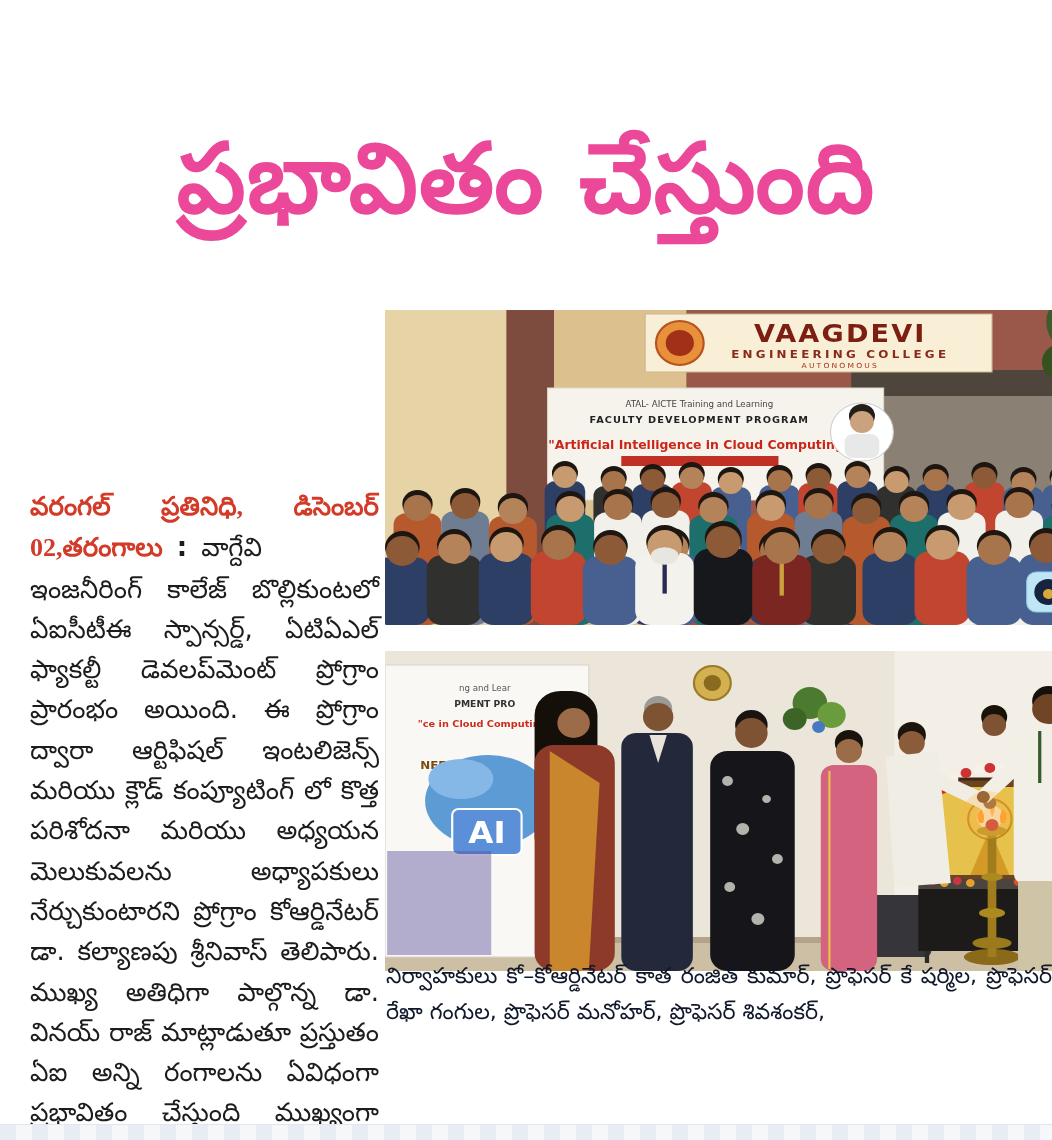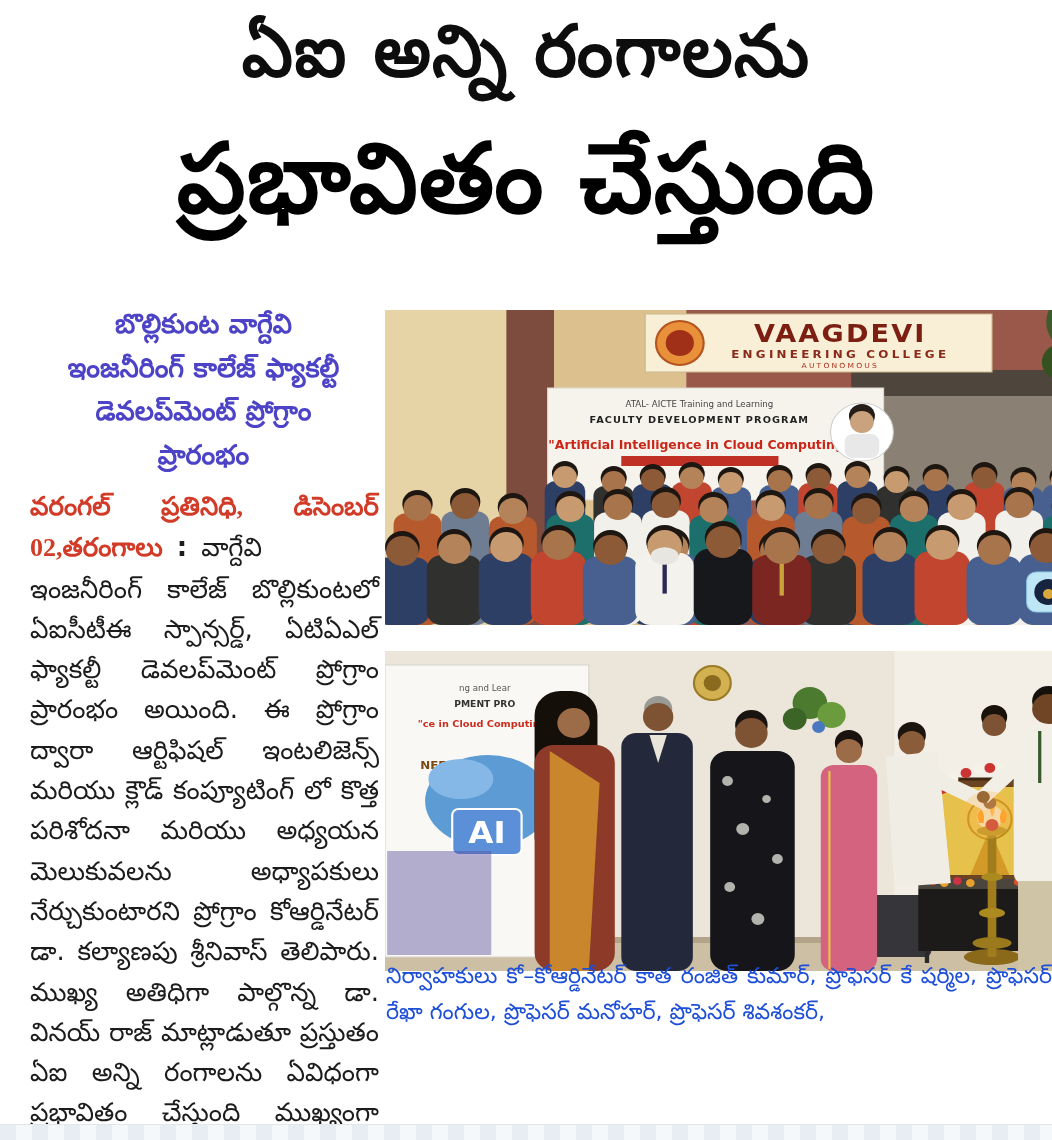--- a/index.html
+++ b/index.html
@@ -21,41 +21,34 @@
   .colon-sep{font-weight:bold;padding:0 14px;}
 
   
   .photo{position:absolute;left:385px;width:723px;overflow:hidden;background:#ccc;}
   .photo-top{top:310px;height:315px;}
   .photo-bottom{top:651px;height:320px;}
   .photo svg{display:block;width:100%;height:100%;}
 
   
   .captions{position:absolute;left:386px;top:958px;width:666px;display:flex;gap:16px;}
-  .caption-col{flex:1;font-size:22px;line-height:1.62;text-align:justify;color:#1d4ed8;}
+  .caption-col{flex:1;font-size:22px;line-height:1.62;text-align:justify;color:#0f172a;}
 
   
   .bottom-strip{position:absolute;left:0;bottom:0;width:100%;height:15px;
     background:repeating-linear-gradient(90deg,#e7edf2 0 16px,#f5f8fa 16px 32px);
     border-top:1px solid #e0e7ec;}
 </style>
 </head>
 <body>
 
 <div class="page">
 
-  <div class="headline-top">ఏఐ అన్ని రంగాలను</div>
-  <div class="headline-main c-orange" style="color: #000000;">ప్రభావితం చేస్తుంది</div>
-
-  <div class="subhead c-blue" style="color: rgb(77, 67, 198);">
-    <div>బొల్లికుంట వాగ్దేవి</div>
-    <div>ఇంజనీరింగ్ కాలేజ్ ఫ్యాకల్టీ</div>
-    <div>డెవలప్‌మెంట్ ప్రోగ్రాం</div>
-    <div>ప్రారంభం</div>
-  </div>
+  <div class="headline-main c-orange" style="color: #ec4899;">ప్రభావితం చేస్తుంది</div>
+
 
   <div class="article-body">
     <span class="dateline c-red" style="color: rgb(210, 59, 40);">వరంగల్ ప్రతినిధి, డిసెంబర్ 02,తరంగాలు</span><span class="colon-sep">:</span><span>వాగ్దేవి ఇంజనీరింగ్ కాలేజ్ బొల్లికుంటలో ఏఐసీటీఈ స్పాన్సర్డ్, ఏటిఏఎల్ ఫ్యాకల్టీ డెవలప్‌మెంట్ ప్రోగ్రాం ప్రారంభం అయింది. ఈ ప్రోగ్రాం ద్వారా ఆర్టిఫిషల్ ఇంటలిజెన్స్ మరియు క్లౌడ్ కంప్యూటింగ్ లో కొత్త పరిశోదనా మరియు అధ్యయన మెలుకువలను అధ్యాపకులు నేర్చుకుంటారని ప్రోగ్రాం కోఆర్డినేటర్ డా. కల్యాణపు శ్రీనివాస్ తెలిపారు. ముఖ్య అతిధిగా పాల్గొన్న డా. వినయ్ రాజ్ మాట్లాడుతూ ప్రస్తుతం ఏఐ అన్ని రంగాలను ఏవిధంగా ప్రభావితం చేస్తుంది ముఖ్యంగా విద్యారంగంలో ఏఐ వాడకం గురించి వివరించారు. ఈ సదస్సు</span>
   </div>
 
   <div class="photo photo-top">
     <svg viewBox="0 0 667 315" preserveAspectRatio="none">
 
       <rect width="667" height="315" fill="#d8c193"></rect>
       <rect x="0" width="112" height="315" fill="#e6d4a6"></rect>

